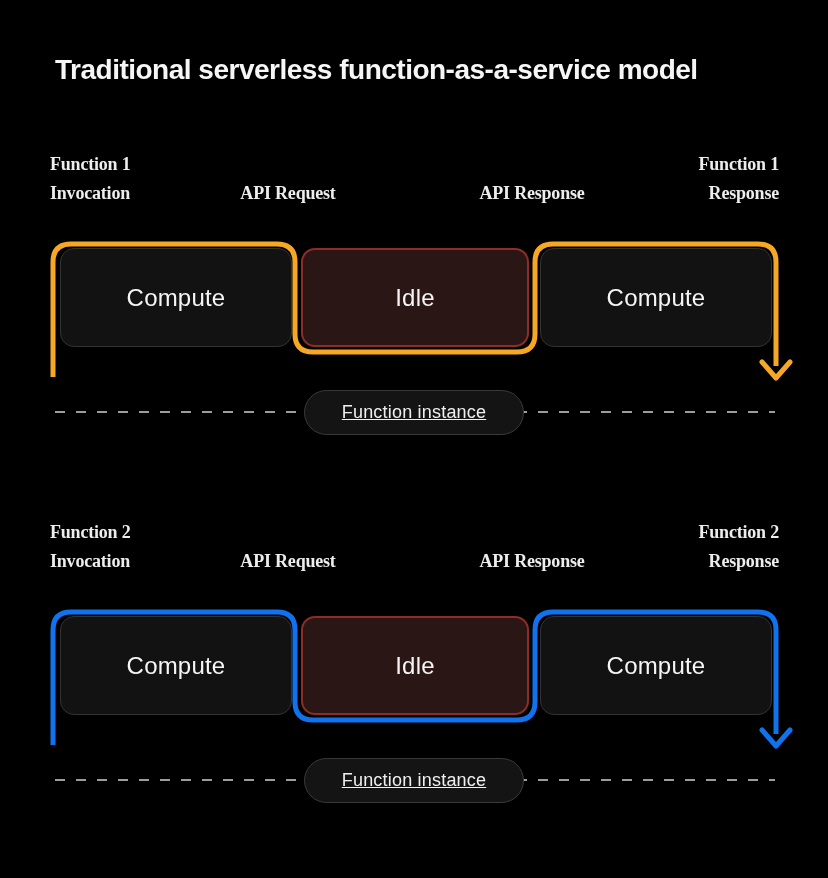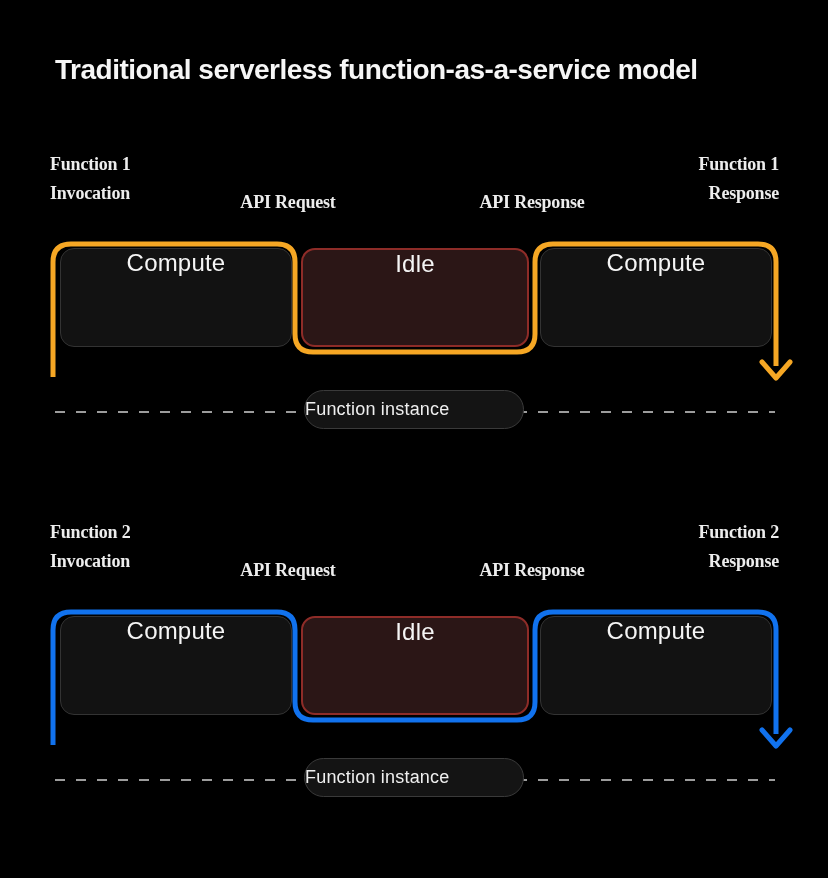--- a/index.html
+++ b/index.html
@@ -14,33 +14,33 @@
     font-family:"Liberation Sans",sans-serif;color:var(--text);overflow:hidden;
   }
   .title{
     position:absolute;left:55px;top:54px;font-size:28px;font-weight:700;
     letter-spacing:-0.5px;color:#F6F6F6;white-space:nowrap;
   }
   .labels{position:absolute;left:0;width:828px;height:60px;font-family:Liberation Serif, serif;}
   .lbl{font-size:18px;font-weight:700;line-height:29px;letter-spacing:-0.2px;color:#EDEDED;}
   .lbl-left{position:absolute;left:50px;top:0;text-align:left;}
   .lbl-right{position:absolute;right:49px;top:0;text-align:right;}
-  .lbl-mid{position:absolute;top:38px;width:220px;text-align:center;}
+  .lbl-mid{position:absolute;top:29px;width:220px;text-align:center;}
   .overlay{position:absolute;left:0;top:0;pointer-events:none;}
   .box{
     position:absolute;height:99px;border-radius:14px;display:flex;
-    justify-content:center;background:var(--box-fill);
+    align-items:center;justify-content:center;background:var(--box-fill);
     border:1px solid var(--box-border);
   }
   .box span{font-size:24px;font-weight:500;letter-spacing:0.2px;color:#F5F5F5;}
   .box.idle{background:var(--idle-fill);border:2px solid var(--idle-border);}
   .pill{
-    position:absolute;width:220px;height:39px;border-radius:23px;
+    position:absolute;width:220px;height:45px;border-radius:23px;
     background:var(--pill-fill);border:1.5px solid var(--pill-border);
-    display:flex;align-items:center;
+    display:flex;align-items:center;justify-content:center;text-decoration:underline;
   }
   .pill span{font-size:18px;font-weight:400;color:#EFEFEF;letter-spacing:0.2px;}
 </style>
 </head>
 <body>
 
 <div class="canvas">
 
   <h1 class="title">Traditional serverless function-as-a-service model</h1>
 

